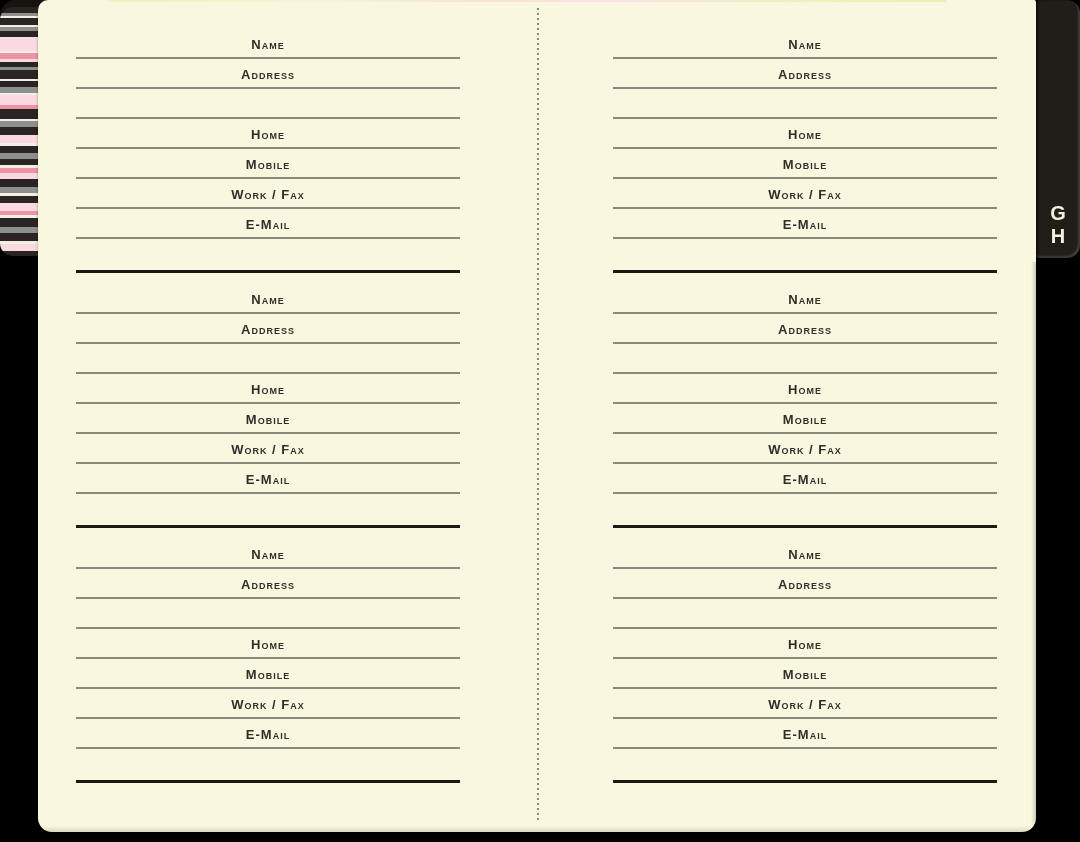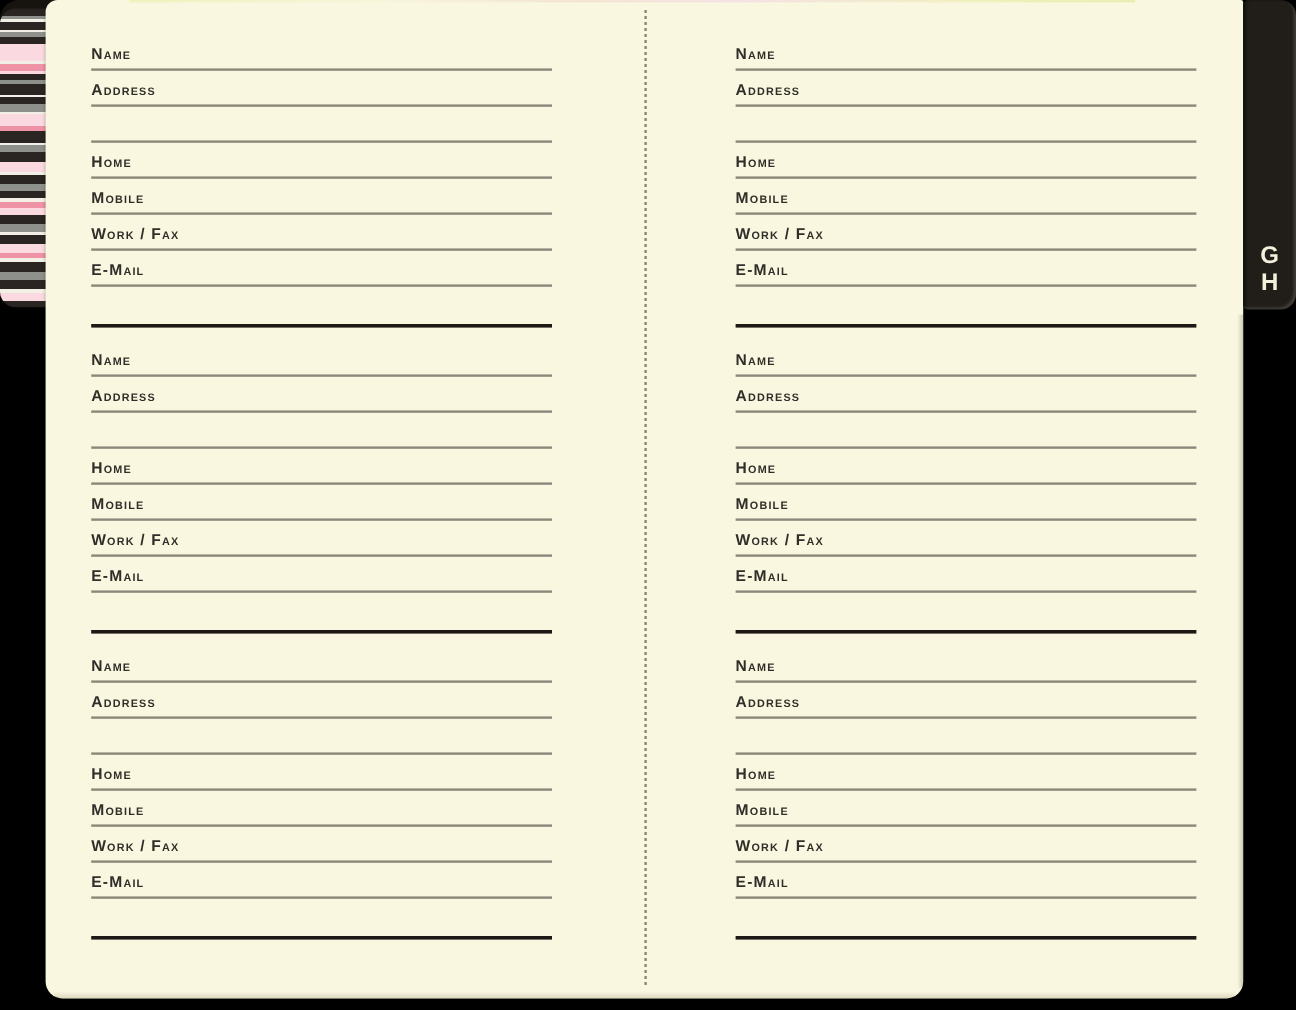--- a/index.html
+++ b/index.html
@@ -98,20 +98,21 @@
     padding-top: 18px;
   }
   .col-left  { left: 38px; }
   .col-right { left: 575px; }
 
   .row {
     height: 30px;
     border-bottom: 2px solid #8b887c;
     display: flex;
     align-items: flex-end;
+    justify-content: center;
   }
   .row-name { height: 41px; }
 
   .lbl {
     font-size: 13px;
     font-weight: 700;
     font-variant: small-caps;
     letter-spacing: 1px;
     line-height: 1;
     color: #302e29;

